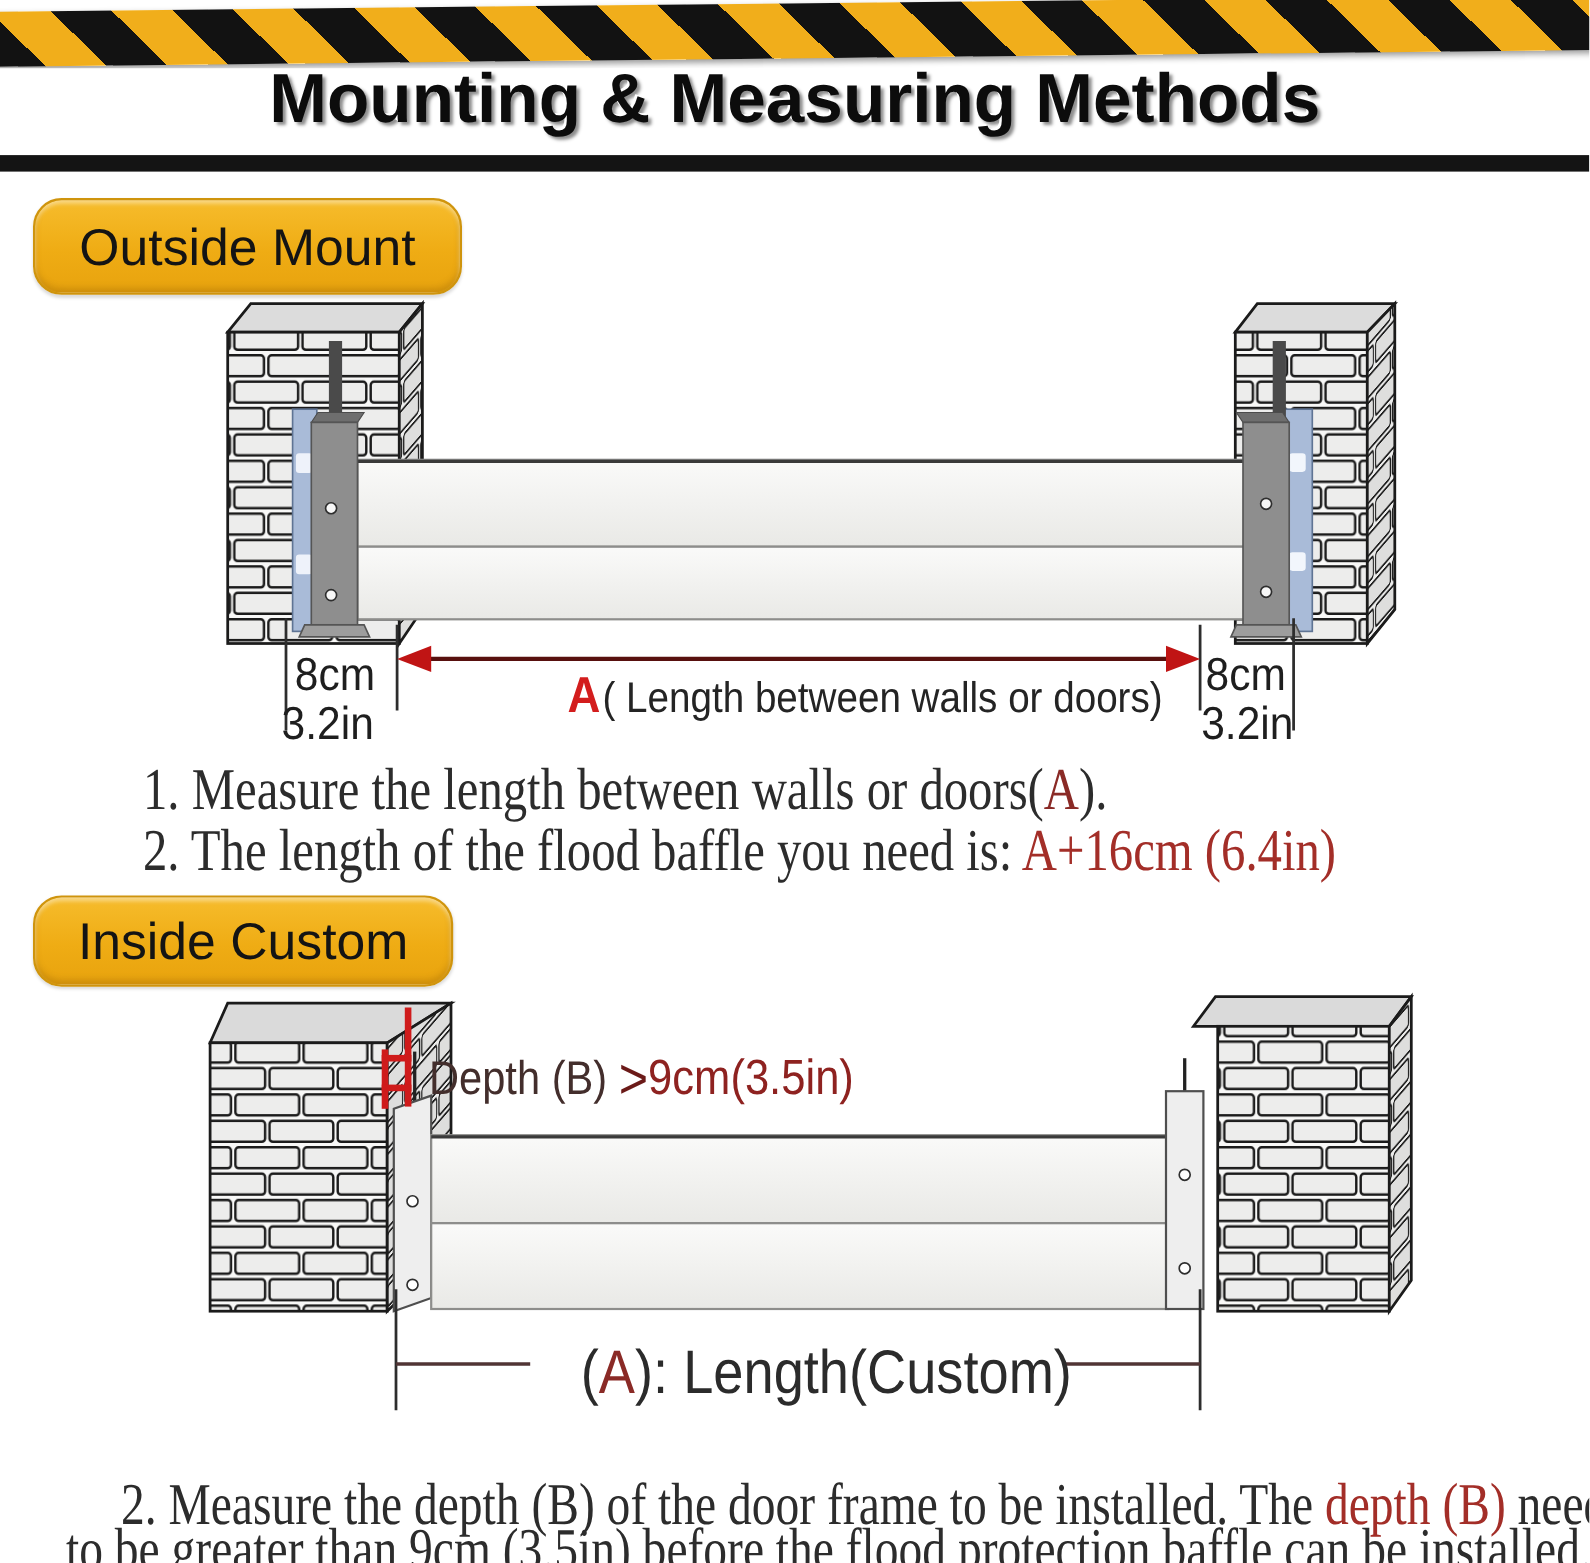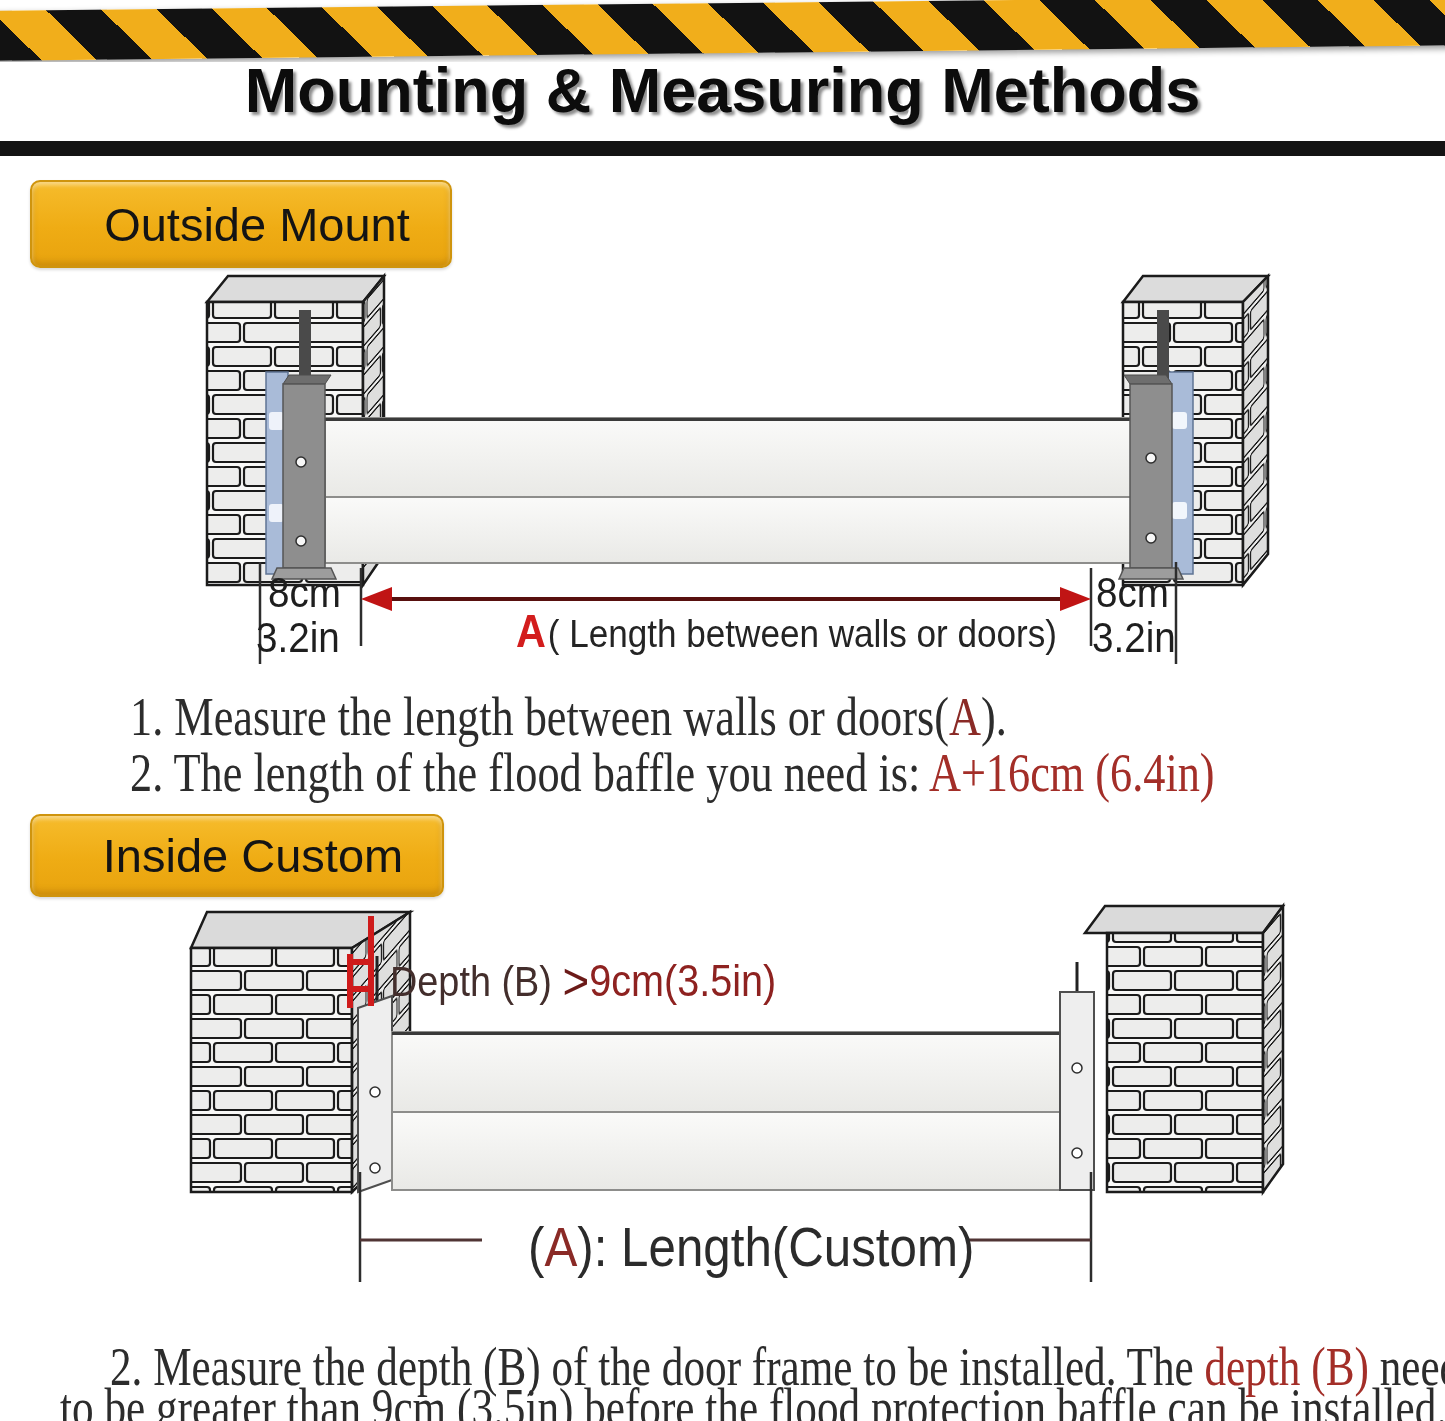--- a/index.html
+++ b/index.html
@@ -16,32 +16,32 @@
     box-shadow:0 3px 6px rgba(0,0,0,.40);
   }
   .main-title{
     position:absolute;top:54px;left:0;width:100%;text-align:center;
     font-size:63px;font-weight:700;color:#0c0c0c;letter-spacing:0;
     text-shadow:-2px -2px 0 #ffffff,-1px -1px 0 #ffffff,3px 3px 3px rgba(0,0,0,.45);
   }
   .title-rule{position:absolute;top:141px;left:0;width:100%;height:15px;background:#141414;}
   
   .badge{
-    position:absolute;border-radius:10px;
+    position:absolute;border-radius:26px;
     background:linear-gradient(180deg,#f6bc2c 0%,#efac14 55%,#e8a30e 100%);
     border:2px solid #cf940d;
     box-shadow:inset 0 3px 4px rgba(255,255,255,.45), inset 0 -4px 6px rgba(140,90,0,.30), 0 2px 3px rgba(0,0,0,.15);
-    color:#141414;font-size:47px;display:flex;align-items:center;justify-content:center;white-space:nowrap;padding-left:32px;
+    color:#141414;font-size:47px;display:flex;align-items:center;justify-content:center;white-space:nowrap;
   }
   .o-badge{left:30px;top:180px;width:386px;height:84px;}
   .i-badge{left:30px;top:814px;width:378px;height:79px;}
   
   .diagram{position:absolute;}
   
-  .dim-text{position:absolute;color:#1e1e1e;font-size:42px;white-space:nowrap;line-height:1;}
+  .dim-text{position:absolute;color:#1e1e1e;font-size:42px;white-space:nowrap;line-height:1;margin-top:20px;}
   .cond{display:inline-block;transform-origin:0 50%;white-space:nowrap;}
   .sx92{transform:scaleX(.92);} .sx90{transform:scaleX(.90);} .sx88{transform:scaleX(.88);}
   .sx82{transform:scaleX(.82);} .sx80{transform:scaleX(.80);}
   .span-label{position:absolute;left:468px;top:604px;font-size:39px;color:#242424;margin-left:48px;}
   .bigA{color:#d31d1d;font-weight:700;font-size:46px;padding-right:2px;}
   .steps{position:absolute;color:#2c2c2c;font-size:54px;line-height:1;font-family:Liberation Serif, serif;}
   .red-hl{color:#a32e28;}
   .maroonA{color:#8a2a26;}
   .depth-label{position:absolute;left:390px;top:920px;font-size:43px;color:#432e2c;margin-top:31px;}
   .depth-gt{font-size:52px;color:#6b1a18;vertical-align:-3px;}

